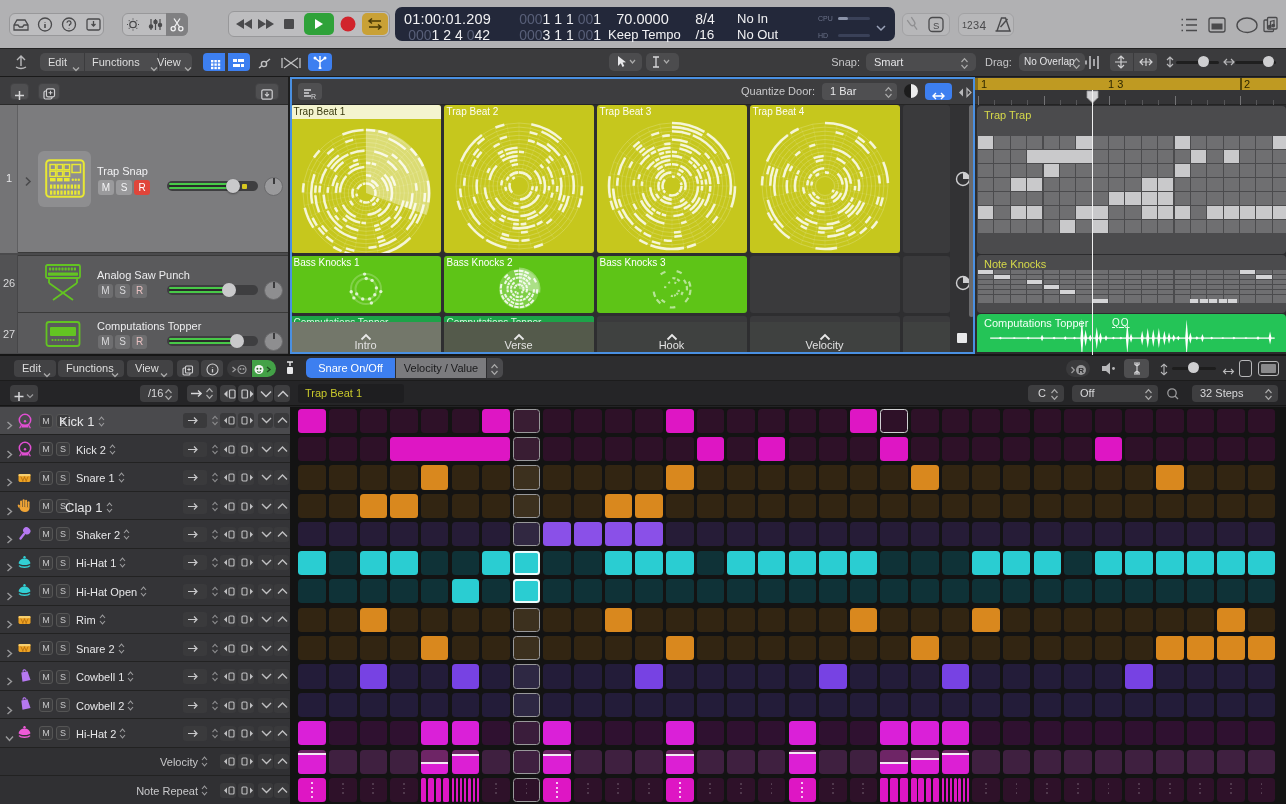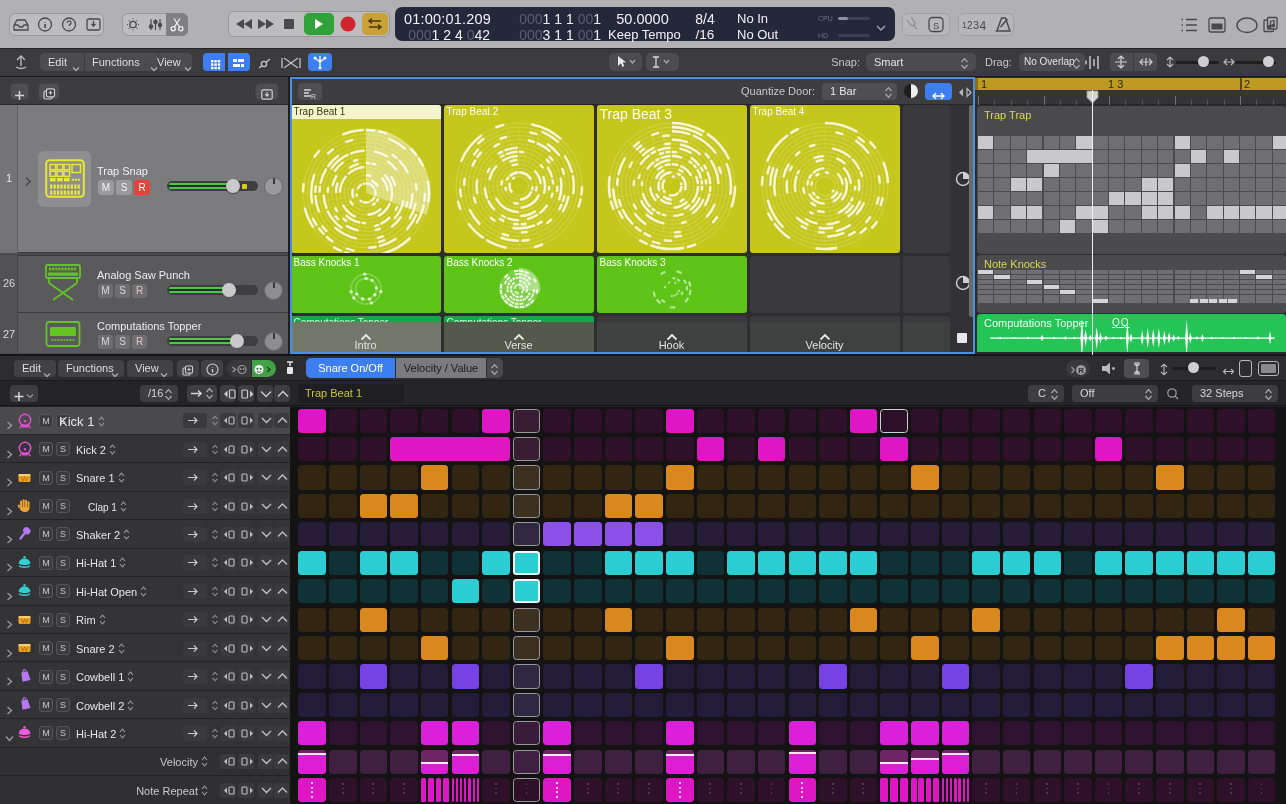--- a/index.html
+++ b/index.html
@@ -55,21 +55,21 @@
 <g stroke="#4a3a05" fill="none" stroke-width="1.5">
 <path d="M141 10 h12 M141 16 h12 M144 7.5 l-3 2.5 3 2.5 M150 13.5 l3 2.5 -3 2.5"></path>
 </g>
       </svg></div>
 <div style="left:395px;top:7px;width:500px;height:34px;background:#23283a;border-radius:7px;"></div>
 <div style="left:395px;top:7px;width:500px;height:34px;">
       <div style="left:9px;top:4px;width:150px;height:14px;font-size:14.5px;color:#f2f2f4;letter-spacing:.2px;">01:00:01.209</div>
       <div style="left:4px;top:20px;width:91px;height:14px;font-size:14px;text-align:right;"><span style="color:#585f78">000</span><span style="color:#f2f2f4">1&nbsp;2&nbsp;4&nbsp;</span><span style="color:#585f78">0</span><span style="color:#f2f2f4">42</span></div>
       <div style="left:113px;top:4px;width:93px;height:14px;font-size:14px;text-align:right;"><span style="color:#585f78">000</span><span style="color:#f2f2f4">1&nbsp;1&nbsp;1&nbsp;</span><span style="color:#585f78">00</span><span style="color:#f2f2f4">1</span></div>
       <div style="left:113px;top:20px;width:93px;height:14px;font-size:14px;text-align:right;"><span style="color:#585f78">000</span><span style="color:#f2f2f4">3&nbsp;1&nbsp;1&nbsp;</span><span style="color:#585f78">00</span><span style="color:#f2f2f4">1</span></div>
-      <div style="left:215px;top:4px;width:65px;height:14px;font-size:14.5px;color:#f2f2f4;text-align:center;">50.0000</div>
+      <div style="left:215px;top:4px;width:65px;height:14px;font-size:14.5px;color:#f2f2f4;text-align:center;">70.0000</div>
       <div style="left:213px;top:20px;width:70px;height:14px;font-size:13px;color:#f2f2f4;text-align:center;">Keep Tempo</div>
       <div style="left:295px;top:4px;width:30px;height:14px;font-size:14px;color:#f2f2f4;text-align:center;">8/4</div>
       <div style="left:295px;top:20px;width:30px;height:14px;font-size:13.5px;color:#f2f2f4;text-align:center;">/16</div>
       <div style="left:342px;top:4px;width:60px;height:14px;font-size:13px;color:#f2f2f4;">No In</div>
       <div style="left:342px;top:20px;width:60px;height:14px;font-size:13px;color:#f2f2f4;">No Out</div>
       <div style="left:423px;top:8px;width:26px;height:8px;font-size:7px;color:#6a7188;">CPU</div>
       <div style="left:443px;top:9.5px;width:32px;height:3px;background:#3a4158;border-radius:2px;"></div>
       <div style="left:443px;top:9.5px;width:10px;height:3px;background:#8a92a8;border-radius:2px;"></div>
       <div style="left:423px;top:25px;width:26px;height:8px;font-size:7px;color:#6a7188;">HD</div>
       <div style="left:443px;top:26.5px;width:32px;height:3px;background:#3a4158;border-radius:2px;"></div>
@@ -499,21 +499,21 @@
         <circle cx="75" cy="81" r="34.2" fill="none" stroke="rgba(255,255,255,0.80)" stroke-width="2.6" stroke-dasharray="0 0.00 5.04 28.53 11.75 1.68 5.04 8.39 5.04 8.39 11.75 1.68 11.75 8.39 11.75 1.68 5.04 8.39 11.75 1.68 11.75 15.11 5.04 15.11 5.04 1.68 11.75 1.68" transform="rotate(-90 75 81)"></circle>
         <circle cx="75" cy="81" r="38.3" fill="none" stroke="rgba(255,255,255,0.80)" stroke-width="2.6" stroke-dasharray="0 30.09 5.64 24.45 5.64 47.01 5.64 1.88 5.64 9.40 5.64 77.10 5.64 1.88 13.16 1.88" transform="rotate(-90 75 81)"></circle>
         <circle cx="75" cy="81" r="42.4" fill="none" stroke="rgba(255,255,255,0.80)" stroke-width="2.6" stroke-dasharray="0 33.32 6.25 18.74 22.91 27.07 6.25 2.08 22.91 18.74 6.25 27.07 14.58 60.39" transform="rotate(-90 75 81)"></circle>
         <circle cx="75" cy="81" r="46.5" fill="none" stroke="rgba(255,255,255,0.80)" stroke-width="2.6" stroke-dasharray="0 9.14 6.85 2.28 15.99 20.56 6.85 20.56 6.85 2.28 6.85 11.42 6.85 20.56 6.85 57.11 6.85 57.11 6.85 20.56" transform="rotate(-90 75 81)"></circle>
         <circle cx="75" cy="81" r="50.7" fill="none" stroke="rgba(255,255,255,0.80)" stroke-width="2.6" stroke-dasharray="0 29.84 17.41 42.27 17.41 62.16 7.46 82.05 7.46 2.49 7.46 22.38 7.46 12.43" transform="rotate(-90 75 81)"></circle>
         <circle cx="75" cy="81" r="54.8" fill="none" stroke="rgba(255,255,255,0.80)" stroke-width="2.6" stroke-dasharray="0 10.75 8.07 34.95 18.82 2.69 18.82 67.21 8.07 2.69 18.82 24.20 18.82 24.20 8.07 24.20 8.07 45.70" transform="rotate(-90 75 81)"></circle>
         <circle cx="75" cy="81" r="58.9" fill="none" stroke="rgba(255,255,255,0.80)" stroke-width="2.6" stroke-dasharray="0 23.12 20.23 222.57 8.67 49.14 8.67 37.58" transform="rotate(-90 75 81)"></circle>
         <circle cx="75" cy="81" r="63.0" fill="none" stroke="rgba(255,255,255,0.80)" stroke-width="2.6" stroke-dasharray="0 12.37 34.02 52.57 9.28 3.09 9.28 52.57 9.28 27.83 21.65 3.09 21.65 15.46 9.28 40.20 34.02 15.46 9.28 15.46" transform="rotate(-90 75 81)"></circle>
       </svg></div>
 <div style="left:596.5px;top:105px;width:150px;height:148px;background:#c6c71d;border-radius:3px;"></div>
-<div style="left:599.5px;top:106px;width:120px;height:12px;font-size:14px;color:#fdfdf4;">Trap Beat 3</div>
+<div style="left:599.5px;top:106px;width:120px;height:12px;font-size:10px;color:#fdfdf4;">Trap Beat 3</div>
 <div style="left:596.5px;top:105px;width:150px;height:148px;"><svg width="150" height="148" viewBox="0 0 150 148">
         <line x1="75.0" y1="71.5" x2="75.0" y2="18.0" stroke="rgba(255,255,255,0.14)" stroke-width="0.7"></line>
         <line x1="76.9" y1="71.7" x2="87.3" y2="19.2" stroke="rgba(255,255,255,0.14)" stroke-width="0.7"></line>
         <line x1="78.6" y1="72.2" x2="99.1" y2="22.8" stroke="rgba(255,255,255,0.14)" stroke-width="0.7"></line>
         <line x1="80.3" y1="73.1" x2="110.0" y2="28.6" stroke="rgba(255,255,255,0.14)" stroke-width="0.7"></line>
         <line x1="81.7" y1="74.3" x2="119.5" y2="36.5" stroke="rgba(255,255,255,0.14)" stroke-width="0.7"></line>
         <line x1="82.9" y1="75.7" x2="127.4" y2="46.0" stroke="rgba(255,255,255,0.14)" stroke-width="0.7"></line>
         <line x1="83.8" y1="77.4" x2="133.2" y2="56.9" stroke="rgba(255,255,255,0.14)" stroke-width="0.7"></line>
         <line x1="84.3" y1="79.1" x2="136.8" y2="68.7" stroke="rgba(255,255,255,0.14)" stroke-width="0.7"></line>
         <line x1="84.5" y1="81.0" x2="138.0" y2="81.0" stroke="rgba(255,255,255,0.14)" stroke-width="0.7"></line>
@@ -1421,21 +1421,21 @@
           <rect x="3.1" y="2.6" width="2" height="7" rx="1"></rect>
           <rect x="5.6" y="1.2" width="2" height="8.4" rx="1"></rect>
           <rect x="8.1" y="1.8" width="2" height="7.8" rx="1"></rect>
           <rect x="10.6" y="3.2" width="1.9" height="6.4" rx="0.95"></rect>
           <path d="M3.1 7.5 q-2.2-2 -2.4-0.2 q-0.1 1.4 1.6 3.2 z"></path>
           <path d="M2.6 9 q0.4 5 5.5 5 q4.4 0 4.5-4.8 l-10-0.4 z"></path>
         </g>
       </svg></div>
 <div style="left:39px;top:499.00499999999994px;width:14px;height:14px;background:#3c3c3e;border:1px solid #555;border-radius:3px;color:#c8c8ca;font-size:9px;text-align:center;line-height:12px;">M</div>
 <div style="left:56px;top:499.00499999999994px;width:14px;height:14px;background:#3c3c3e;border:1px solid #555;border-radius:3px;color:#c8c8ca;font-size:9px;text-align:center;line-height:12px;">S</div>
-<div style="left:88px;top:499.50499999999994px;width:90px;height:13px;font-size:10px;color:#e6e6e8;">Clap 1 <svg width="7" height="11" style="position:relative;top:1px;">
+<div style="left:65px;top:499.50499999999994px;width:90px;height:13px;font-size:13px;color:#e6e6e8;">Clap 1 <svg width="7" height="11" style="position:relative;top:1px;">
         <path d="M1 4 l2.5-2.8 2.5 2.8 M1 7 l2.5 2.8 2.5-2.8" stroke="#9a9a9c" fill="none" stroke-width="1.1"></path>
       </svg></div>
 <div style="left:183px;top:498.50499999999994px;width:24px;height:15px;">
       <div style="position:absolute;left:0;top:0;width:24px;height:15px;background:#3a3a3c;border-radius:3px;"></div>
       <svg style="position:absolute;left:4px;top:3px;" width="13" height="9">
         <path d="M1 4.5 h9 M7 1.5 l3 3 -3 3" stroke="#c8c8ca" stroke-width="1.2" fill="none"></path>
       </svg>
     </div>
 <div style="left:208px;top:498.50499999999994px;width:11px;height:15px;">
       <div style="position:absolute;left:0;top:0;width:11px;height:15px;background:transparent;border-radius:3px;"></div>

